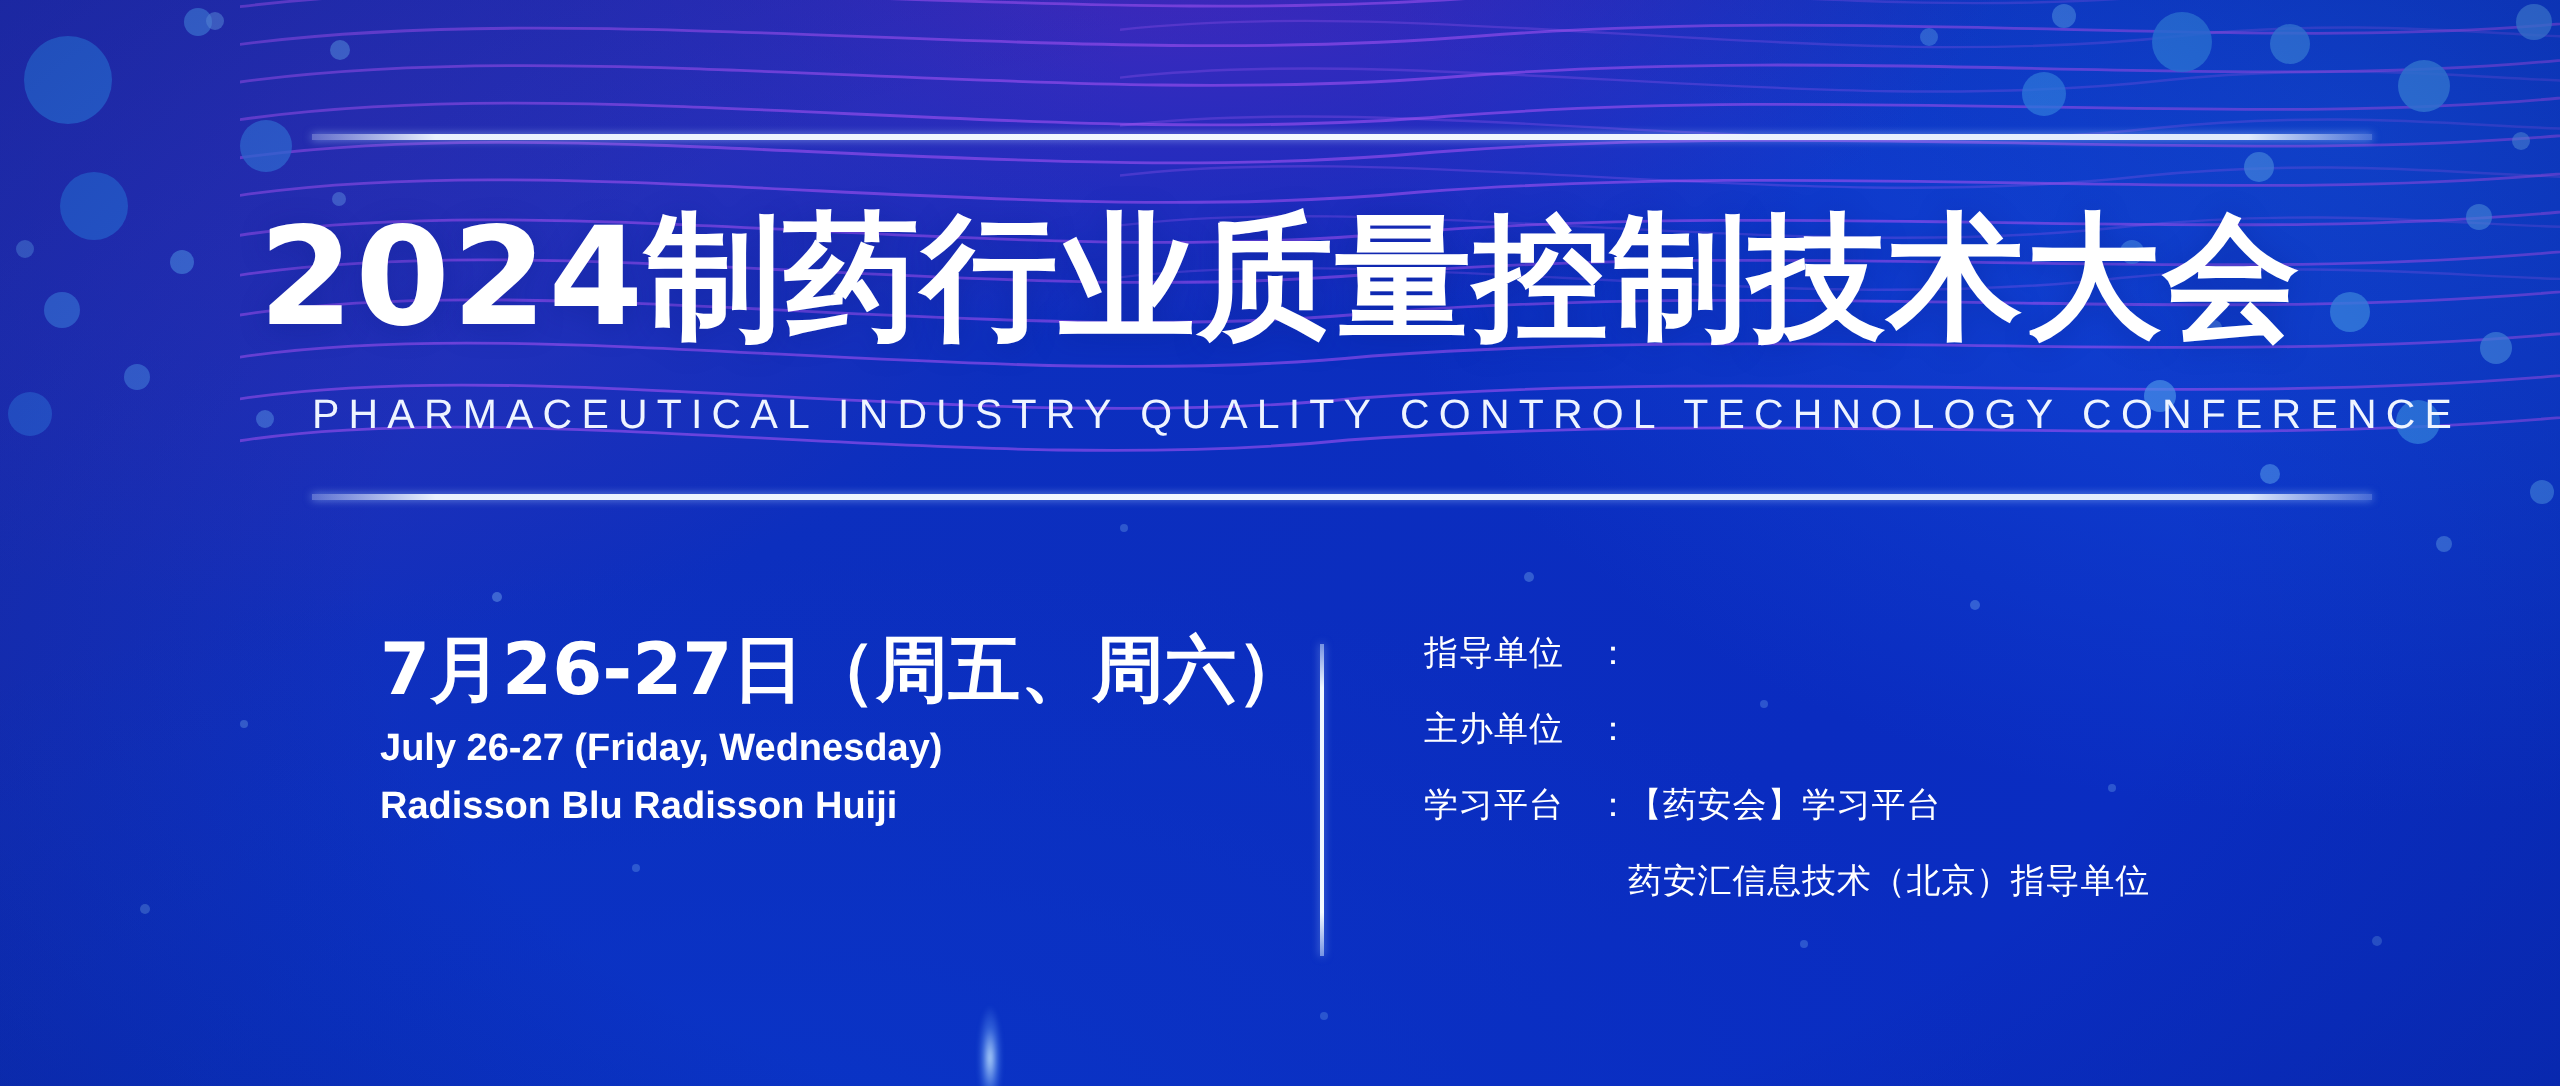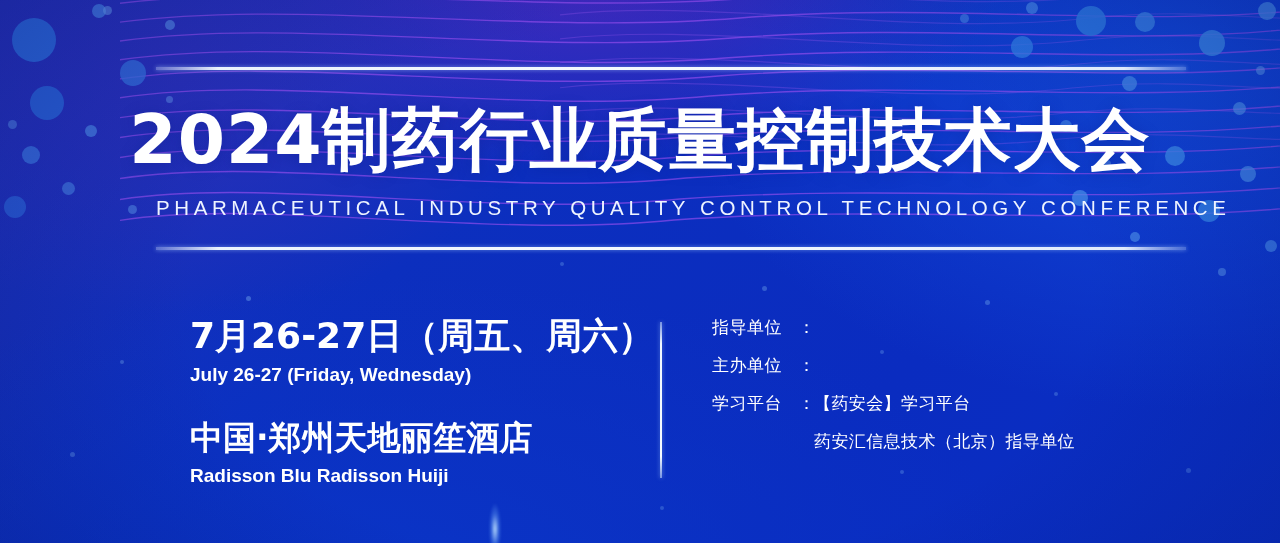--- a/index.html
+++ b/index.html
@@ -296,21 +296,20 @@
 
     <div class="title-cn">2024制药行业质量控制技术大会</div>
 
     <div class="title-en">PHARMACEUTICAL INDUSTRY QUALITY CONTROL TECHNOLOGY CONFERENCE</div>
 
     <div class="rule rule-bottom"></div>
 
     <div class="info-left">
       <div class="date-cn">7月26-27日（周五、周六）</div>
       <div class="date-en">July 26-27 (Friday, Wednesday)</div>
-      <div class="venue-cn">中国·郑州天地丽笙酒店</div>
       <div class="venue-en">Radisson Blu Radisson Huiji</div>
     </div>
 
     <div class="vdivider"></div>
 
     <div class="info-right">
 
       <div class="org-row">
         <span class="org-label">指导单位</span>
         <span class="org-colon">：</span>

